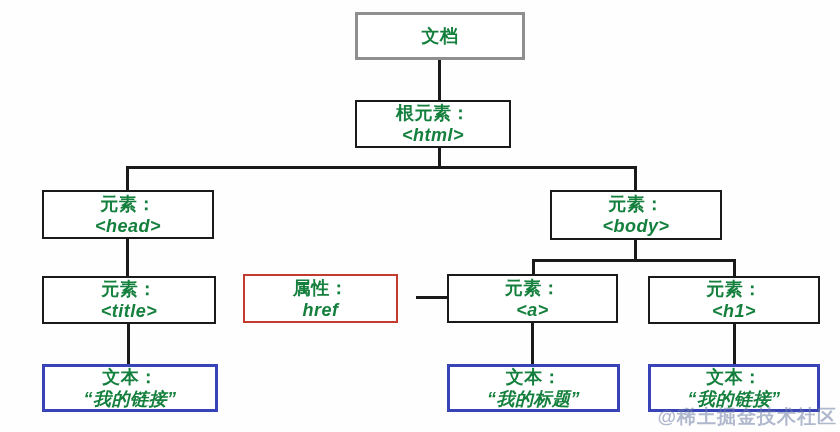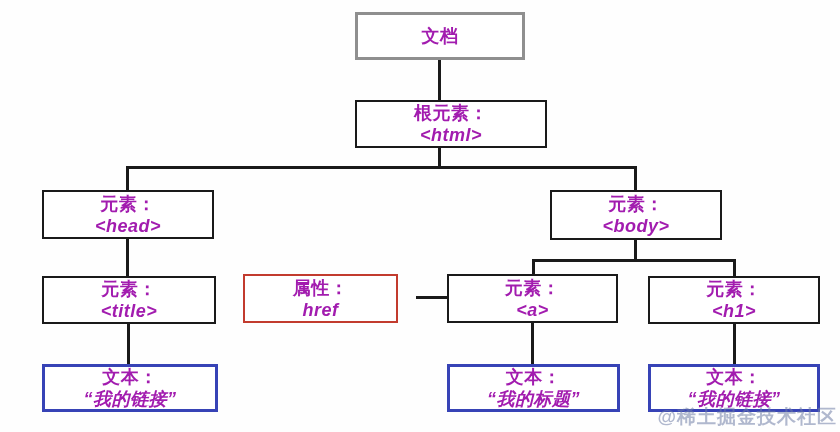--- a/index.html
+++ b/index.html
@@ -18,21 +18,21 @@
   .node {
     position: absolute;
     box-sizing: border-box;
     background: #ffffff;
     display: flex;
     flex-direction: column;
     align-items: center;
     justify-content: center;
     text-align: center;
     font-weight: bold;
-    color: #a21caf;
+    color: #15803d;
     line-height: 22px;
     font-size: 18px;
     letter-spacing: 0.5px;
     z-index: 2;
   }
   .node .tagline {
     font-size: 18px;
     letter-spacing: 0.5px;
     font-style: italic;
   }
@@ -53,21 +53,21 @@
     font-size: 19px;
     font-weight: bold;
     letter-spacing: 1px;
     color: rgba(112, 126, 165, 0.55);
     z-index: 3;
     white-space: nowrap;
   }
 
   
   #node-document  { left:355px; top:12px;  width:170px; height:48px; }
-  #node-html      { left:355px; top:100px; width:192px; height:48px; }
+  #node-html      { left:355px; top:100px; width:156px; height:48px; }
   #node-head      { left:42px;  top:190px; width:172px; height:49px; }
   #node-body      { left:550px; top:190px; width:172px; height:50px; }
   #node-title     { left:42px;  top:276px; width:174px; height:48px; }
   #node-href      { left:243px; top:274px; width:155px; height:49px; }
   #node-a         { left:447px; top:274px; width:171px; height:49px; }
   #node-h1        { left:648px; top:276px; width:172px; height:48px; }
   #node-text-doc-title { left:42px;  top:364px; width:176px; height:48px; }
   #node-text-link      { left:447px; top:364px; width:173px; height:48px; }
   #node-text-heading   { left:648px; top:364px; width:172px; height:48px; }
 </style>

